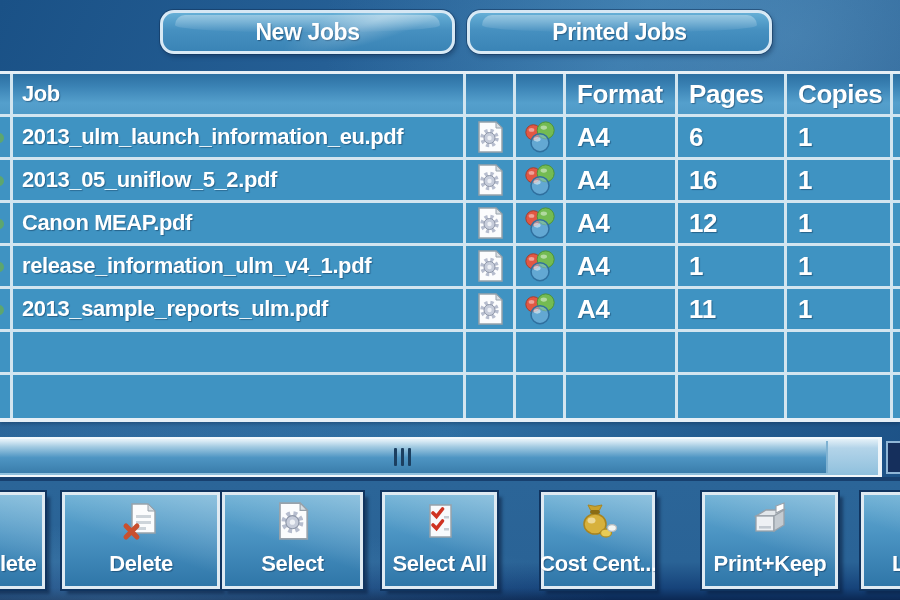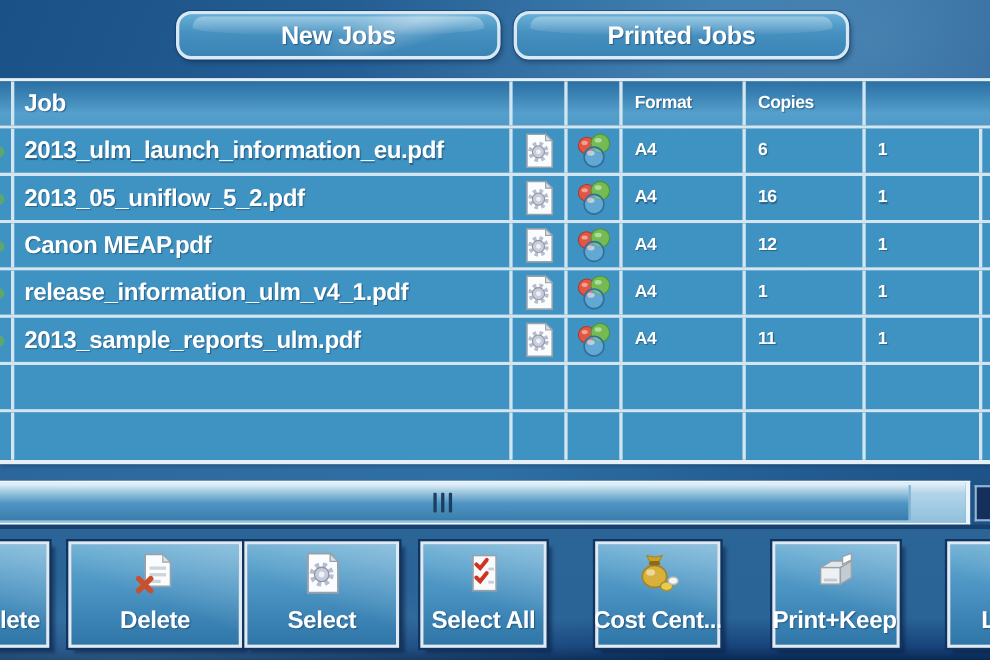--- a/index.html
+++ b/index.html
@@ -52,21 +52,21 @@
   .trow:last-child { border-bottom:none; height:43px; }
   .trow > div {
     border-right:3px solid #d2e5f0; display:flex; align-items:center;
     position:relative; overflow:hidden;
   }
   .trow > div:last-child { border-right:none; }
   .thead {
     background:linear-gradient(180deg,#2c70a2 0%, #3a82b4 30%, #549fcc 72%, #4f9ac7 100%);
   }
   .cell-txt { font-size:22px; padding-left:9px; white-space:nowrap; }
-  .num-txt  { font-size:16px; padding-left:11px; }
+  .num-txt  { font-size:26px; padding-left:11px; }
   .icon-cell { justify-content:center; }
   .status-dot {
     position:absolute; left:-6px; top:16px; width:10px; height:10px;
     border-radius:50%; background:#63a95f; opacity:0.85;
   }
 
   
   .hscroll-track {
     position:absolute; left:0; top:437px; width:882px; height:40px;
     border-top:2px solid #f2f8fc; border-bottom:2px solid #f2f8fc;
@@ -104,21 +104,21 @@
     cursor:pointer;
   }
   .btn .icn { position:absolute; top:7px; left:0; right:0; display:flex; justify-content:center; }
   .btn .lbl { font-size:22px; margin-bottom:9px; white-space:nowrap; }
   .btn-cut-l { left:-103px; width:148px; align-items:flex-start; }
   .btn-cut-l .lbl { padding-left:100px; }
   .btn-delete   { left:62px;  width:158px; }
   .btn-options  { left:222px; width:141px; }
   .btn-selall   { left:382px; width:115px; }
   .btn-cost     { left:541px; width:114px; }
-  .btn-print    { left:702px; width:116px;align-items:flex-end; }
+  .btn-print    { left:702px; width:136px; }
   .btn-cut-r    { left:861px; width:150px; align-items:flex-start; }
   .btn-cut-r .lbl { padding-left:28px; }
 </style>
 </head>
 <body>
 
 <div class="screen">
 
   <div class="tab tab-new newjobs txt">
     <span>New Jobs</span>
@@ -127,20 +127,21 @@
     <span>Printed Jobs</span>
   </div>
 
   <div class="jobtable">
     <div class="trow thead">
       <div></div>
       <div class="txt cell-txt">Job</div>
       <div></div>
       <div></div>
       <div class="txt num-txt">Format</div>
+      <div class="txt num-txt">Pages</div>
       <div class="txt num-txt">Copies</div>
       <div></div>
     </div>
 
     <div class="trow">
       <div>
           <span class="status-dot"></span>
         </div>
       <div class="txt cell-txt">2013_ulm_launch_information_eu.pdf</div>
       <div class="icon-cell">

